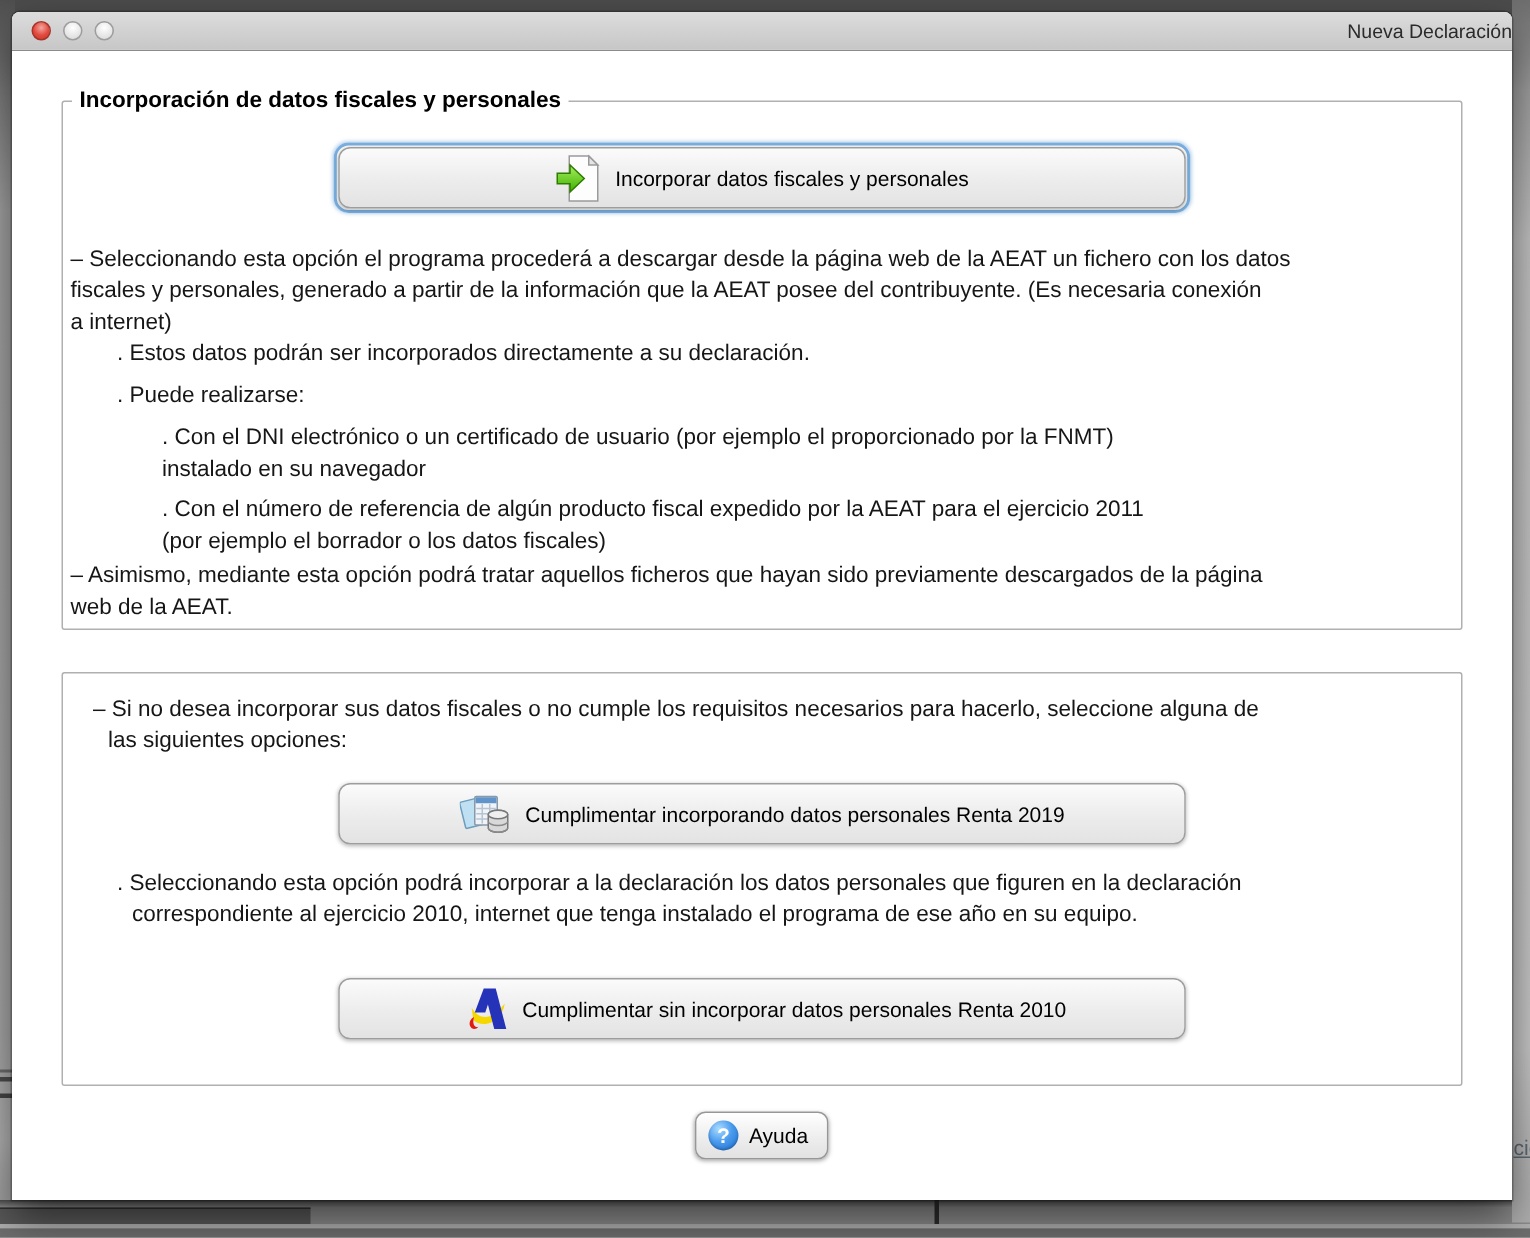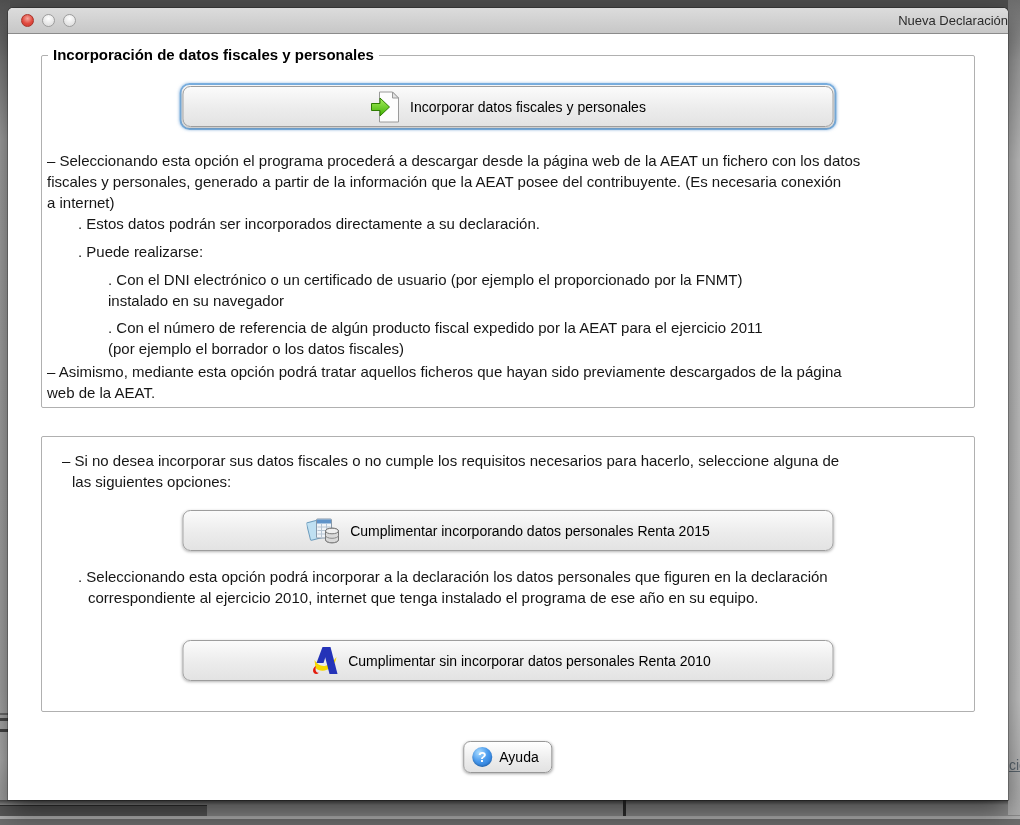--- a/index.html
+++ b/index.html
@@ -35,29 +35,29 @@
     background:linear-gradient(180deg,#dcdcdc,#c7c7c7);
     border-bottom:1px solid #8b8b8b;}
   .lights{position:absolute;left:13px;top:6px;display:flex;gap:8px;}
   .light{width:13px;height:13px;border-radius:50%;box-sizing:border-box;display:inline-block;}
   .light.close{background:radial-gradient(circle at 50% 32%,#f4a79e 0,#e1493e 55%,#c93a30 100%);
     border:1px solid #a83329;}
   .light.dim{background:radial-gradient(circle at 50% 32%,#ffffff 0,#e2e2e2 70%);
     border:1px solid #9d9d9d;}
   .title{text-align:right;line-height:25px;font-size:13px;color:#2b2b2b;}
   
-  .fs{position:absolute;border:1px solid #b0b0b0;border-radius:2px;background:#fff;box-sizing:border-box;}
+  .fs{position:absolute;border:1px solid #b0b0b0;border-radius:2px;background:#fff;box-sizing:border-box;margin-top:12px;}
   .fs1{left:33px;top:47px;width:934px;height:353px;}
   .fs2{left:33px;top:428px;width:934px;height:276px;}
   .legend{position:absolute;top:-10px;left:6px;background:#fff;padding:0 5px;
     font-weight:bold;font-size:15px;color:#000;white-space:nowrap;}
   
   .btn-ring{position:absolute;left:50%;transform:translateX(-50%);top:27px;
     border:2px solid #79aede;border-radius:10px;padding:1px;box-shadow:0 0 3px rgba(90,150,210,.6);}
-  .big-btn{width:651px;height:41px;border:1px solid #9d9d9d;border-radius:8px;
+  .big-btn{width:565px;height:41px;border:1px solid #9d9d9d;border-radius:8px;
     background:linear-gradient(180deg,#fbfbfb,#ececec 55%,#e3e3e3);
     box-shadow:0 1px 3px rgba(0,0,0,.3);
     display:flex;align-items:center;justify-content:center;gap:10px;
     font-family:"Liberation Sans",sans-serif;font-size:14px;color:#000;cursor:pointer;box-sizing:border-box;}
   .big-btn.free{position:absolute;left:50%;transform:translateX(-50%);}
   .btn2{top:73px;}
   .btn3{top:203px;padding-left:12px;}
   .ic{display:inline-flex;align-items:center;justify-content:center;}
   
   .p{position:absolute;font-size:15px;line-height:21px;color:#161616;white-space:nowrap;}
@@ -164,21 +164,21 @@
             <rect x="2" y="5" width="13" height="18" rx="1" fill="#bfe0f2" stroke="#6d9cbd"></rect>
           </g>
           <rect x="10" y="3" width="15" height="19" rx="1" fill="#f0f4f8" stroke="#8899aa"></rect>
           <rect x="10.5" y="3.5" width="14" height="4" fill="#5f93c9"></rect>
           <path d="M11 11 h13 M11 14.5 h13 M11 18 h13 M15 8 v13 M20 8 v13" stroke="#b6c4d2" stroke-width="1" fill="none"></path>
           <path d="M19 15 a6.5 2.8 0 0 1 13 0 v9 a6.5 2.8 0 0 1 -13 0 z" fill="#d9d9d9" stroke="#787878"></path>
           <ellipse cx="25.5" cy="15" rx="6.5" ry="2.8" fill="#efefef" stroke="#787878"></ellipse>
           <path d="M19 19.5 a6.5 2.8 0 0 0 13 0 M19 24 a6.5 2.8 0 0 0 13 0" fill="none" stroke="#8a8a8a"></path>
         </svg>
       </span>
-      <span>Cumplimentar incorporando datos personales Renta 2015</span>
+      <span>Cumplimentar incorporando datos personales Renta 2019</span>
     </button>
 
     <div class="p" style="left:36px;top:129px;">
       <div>. Seleccionando esta opción podrá incorporar a la declaración los datos personales que figuren en la declaración</div>
       <div class="hang">correspondiente al ejercicio 2010, internet que tenga instalado el programa de ese año en su equipo.</div>
     </div>
 
     <button class="big-btn free btn3">
       <span class="ic">
         <svg width="27" height="30" viewBox="0 0 27 30">

